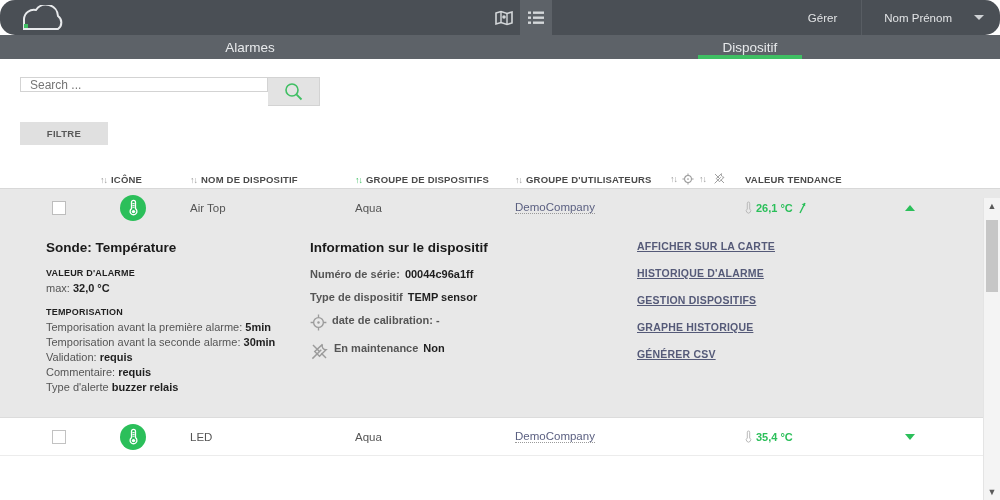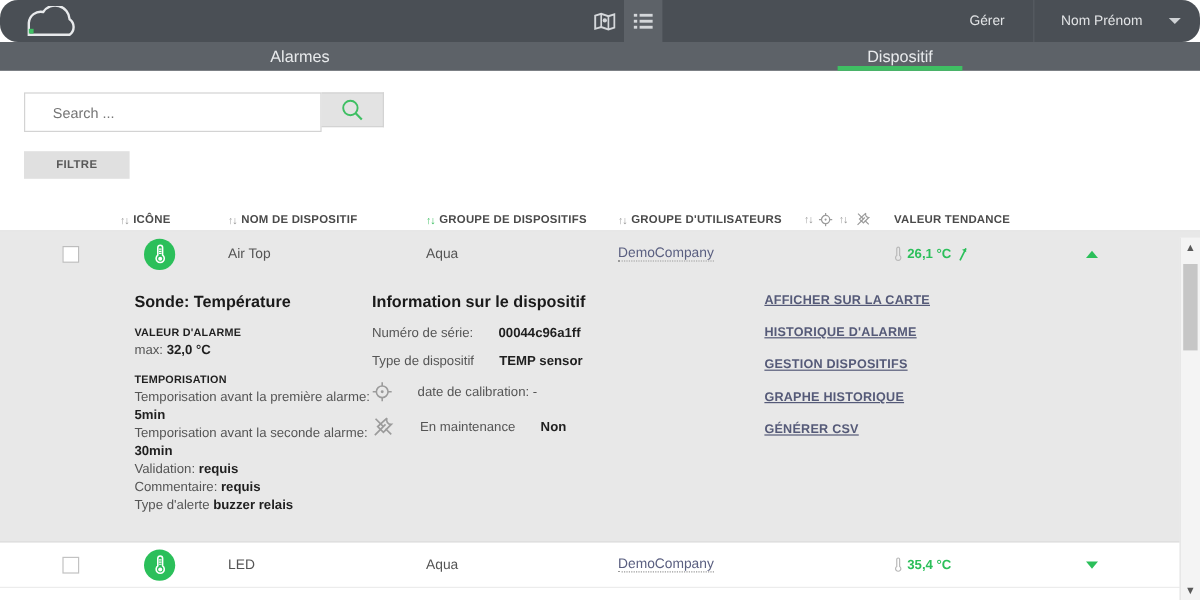--- a/index.html
+++ b/index.html
@@ -106,27 +106,27 @@
     background: #3fbf63;
   }
 
   
   .toolbar {
     padding: 18px 0 0 20px;
   }
   .search-row { display: flex; }
   .search-input {
     width: 248px;
-    height: 33px;
+    height: 15px;
     border: 1px solid #d3d3d3;
     background: #fff;
     font-family: "Liberation Sans", sans-serif;
     font-size: 12px;
     color: #7b7b7b;
-    padding: 0 23px;
+    padding: 0 9px;
     box-sizing: border-box;
     outline: none;
   }
   .search-btn {
     width: 52px;
     height: 29px;
     background: #e3e3e3;
     border: 1px solid #d3d3d3;
     border-left: none;
     display: flex;
@@ -226,21 +226,21 @@
   .caret-sm.up   { border-bottom: 6px solid #2bbf5a; }
   .caret-sm.down { border-top: 6px solid #2bbf5a; }
 
   
   .detail {
     background: #e8e8e8;
     display: flex;
     padding: 14px 0 22px 0;
     border-bottom: 1px solid #dcdcdc;
   }
-  .detail-col-a { width: 310px; padding-left: 112px; box-sizing: border-box; }
+  .detail-col-a { width: 310px; padding-left: 46px; box-sizing: border-box; }
   .detail-col-b { width: 310px; }
   .detail-col-c { width: 260px; padding-left: 17px; box-sizing: border-box; }
   .det-title {
     font-size: 13.5px;
     font-weight: bold;
     color: #1a1a1a;
     margin-bottom: 13px;
   }
   .det-sub {
     font-size: 9px;
@@ -254,22 +254,22 @@
     color: #555;
     line-height: 15px;
   }
   .det-line b { color: #1f1f1f; }
   .det-gap { height: 11px; }
   .info-line {
     font-size: 11px;
     color: #555;
     margin-bottom: 11px;
     display: flex;
-    align-items: center;
-    gap: 21px;
+    gap: 5px;
+    font-weight: bold;
   }
   .info-line b { color: #1f1f1f; }
   .act-link {
     display: block;
     font-size: 10.5px;
     font-weight: bold;
     color: #555a78;
     text-decoration: underline;
     margin-bottom: 15px;
     letter-spacing: .2px;

